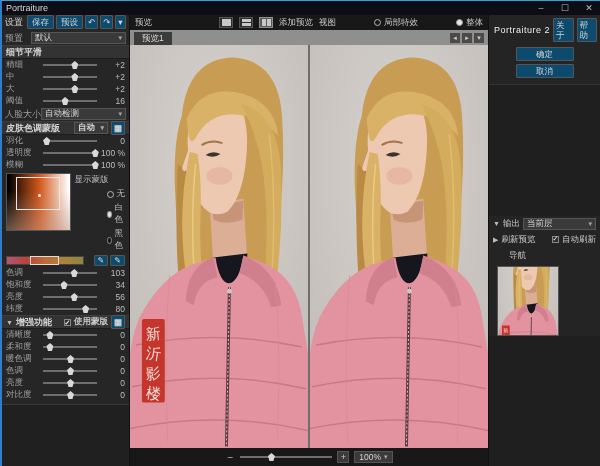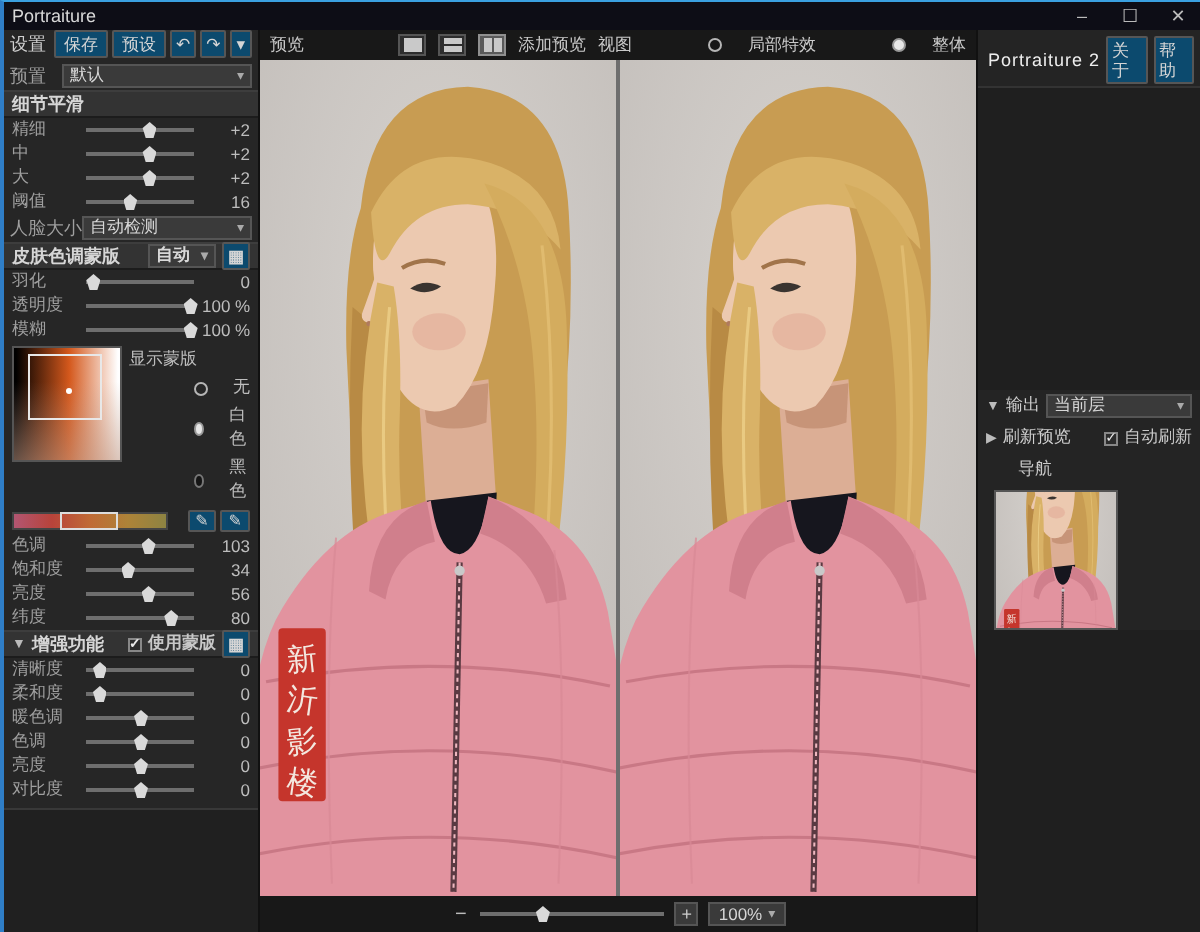--- a/index.html
+++ b/index.html
@@ -29,21 +29,21 @@
   .strack { flex:1; height:2px; background:#6e6e6e; position:relative; margin:0 4px; }
   .shandle { position:absolute; top:-3px; width:7px; height:8px; background:#d9d9d9; clip-path:polygon(50% 0,100% 38%,78% 100%,22% 100%,0 38%); }
   .sval { width:24px; text-align:right; color:#bdbdbd; font-size:8.5px; white-space:nowrap; }
   .mask-area { display:flex; padding:2px 4px; gap:4px; }
   .color-square { width:78px; height:58px; border:1px solid #555;
      background: linear-gradient(to bottom, rgba(120,60,30,0) 30%, rgba(190,150,130,0.55)),
                  linear-gradient(to right, #000 2%, #d4581c 52%, #fff 98%); position:relative; }
   .sel-rect { position:absolute; left:14%; top:6%; width:70%; height:58%; border:1px solid #e8e8e8; }
   .sel-dot { position:absolute; left:49%; top:36%; width:3px; height:3px; background:#fff; border-radius:50%; }
   .mask-right { display:flex; flex-direction:column; gap:2px; font-size:8.5px; color:#bdbdbd; padding-top:1px; }
-  .radio { display:flex; align-items:center; gap:13px;padding-left:32px; }
+  .radio { display:flex; align-items:center; gap:3px;padding-left:32px; }
   .rdot { width:7px; height:7px; border-radius:50%; display:inline-block; }
   .rdot.ring { border:1px solid #b5b5b5; background:transparent; }
   .rdot.white { background:#e6e6e6; border:1px solid #999; }
   .rdot.black { background:#141414; border:1px solid #777; }
   .hue-row { display:flex; align-items:center; padding:1px 4px; gap:4px; }
   .hue-strip { width:78px; height:9px; border:1px solid #444; position:relative;
      background:linear-gradient(to right,#b25672,#b8433a,#c06a35,#ad8338,#8d8342); }
   .hue-sel { position:absolute; left:30%; width:38%; top:-1px; bottom:-1px; border:1px solid #ddd; }
   .pick-btns { display:flex; gap:2px; margin-left:auto; }
   .pick-btns .btn { font-size:8px; padding:0 3px; height:11px; }
@@ -336,20 +336,28 @@
             <span class="rdot ring"></span>
             <span>局部特效</span>
           </span>
           <span class="radio">
             <span class="rdot white"></span>
             <span>整体</span>
           </span>
         </div>
       </div>
 
+      <div class="tabstrip">
+        <div class="tab">预览1</div>
+        <div class="tab-arrows">
+          <span>◂</span>
+          <span>▸</span>
+          <span>▾</span>
+        </div>
+      </div>
 
       <div class="previews">
         <div class="preview">
             <svg viewBox="0 0 179 406" preserveAspectRatio="xMidYMid slice" xmlns="http://www.w3.org/2000/svg">
               <rect width="179" height="406" fill="#c9c5c1"></rect>
               <rect width="179" height="406" fill="url(#g0)"></rect>
               <defs>
                 <radialGradient id="g0" cx="0.5" cy="0.3" r="0.9">
                   <stop offset="0" stop-color="#d6d2ce"></stop>
                   <stop offset="1" stop-color="#bdb8b4"></stop>
@@ -445,20 +453,24 @@
           <span style="font-size:7px;color:#aaa">▾</span>
         </div>
       </div>
     </div>
 
     <div class="right-panel">
       <div class="rp-top">
         <span class="logo">Portraiture 2</span>
         <span class="btn sm" style="margin-left:auto">关于</span>
         <span class="btn sm">帮助</span>
+      </div>
+      <div class="rp-btn-col">
+        <span class="btn">确定</span>
+        <span class="btn">取消</span>
       </div>
       <div class="rp-fill"></div>
 
       <div class="rp-row">
         <span class="tri">▼</span>
         <span>输出</span>
         <div class="dropdown" style="flex:1">
           <span>当前层</span>
           <span class="caret">▾</span>
         </div>

